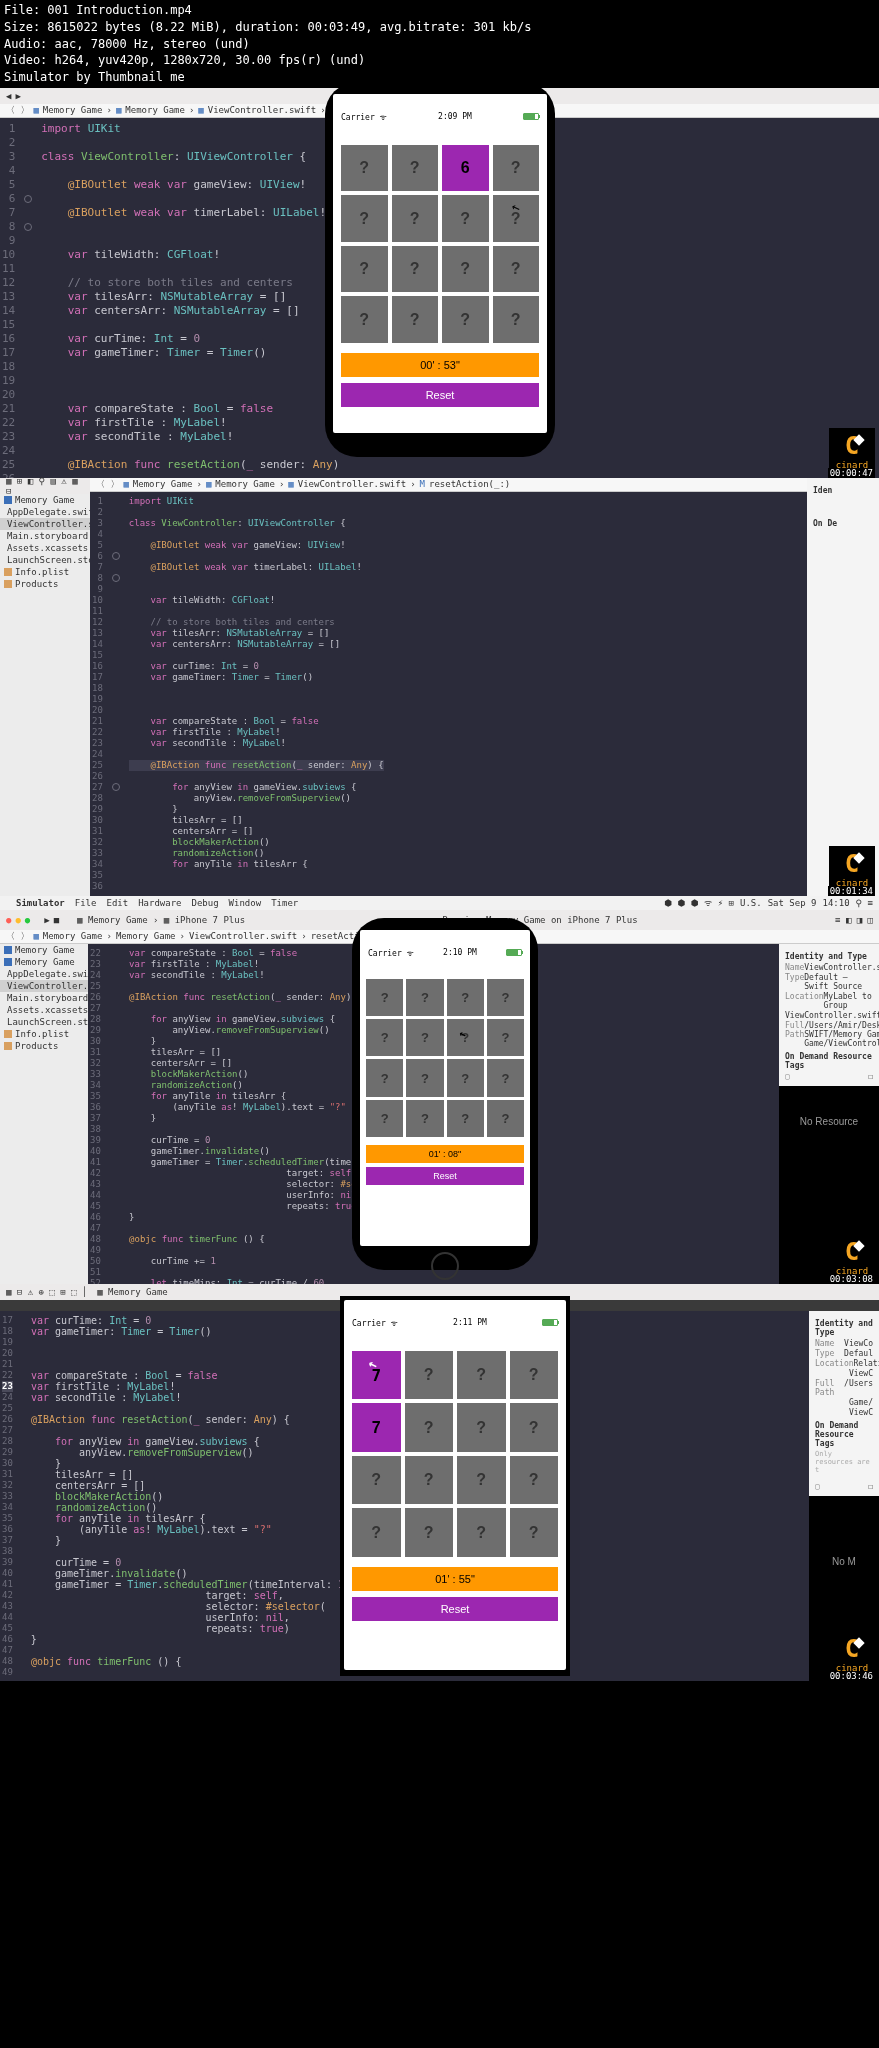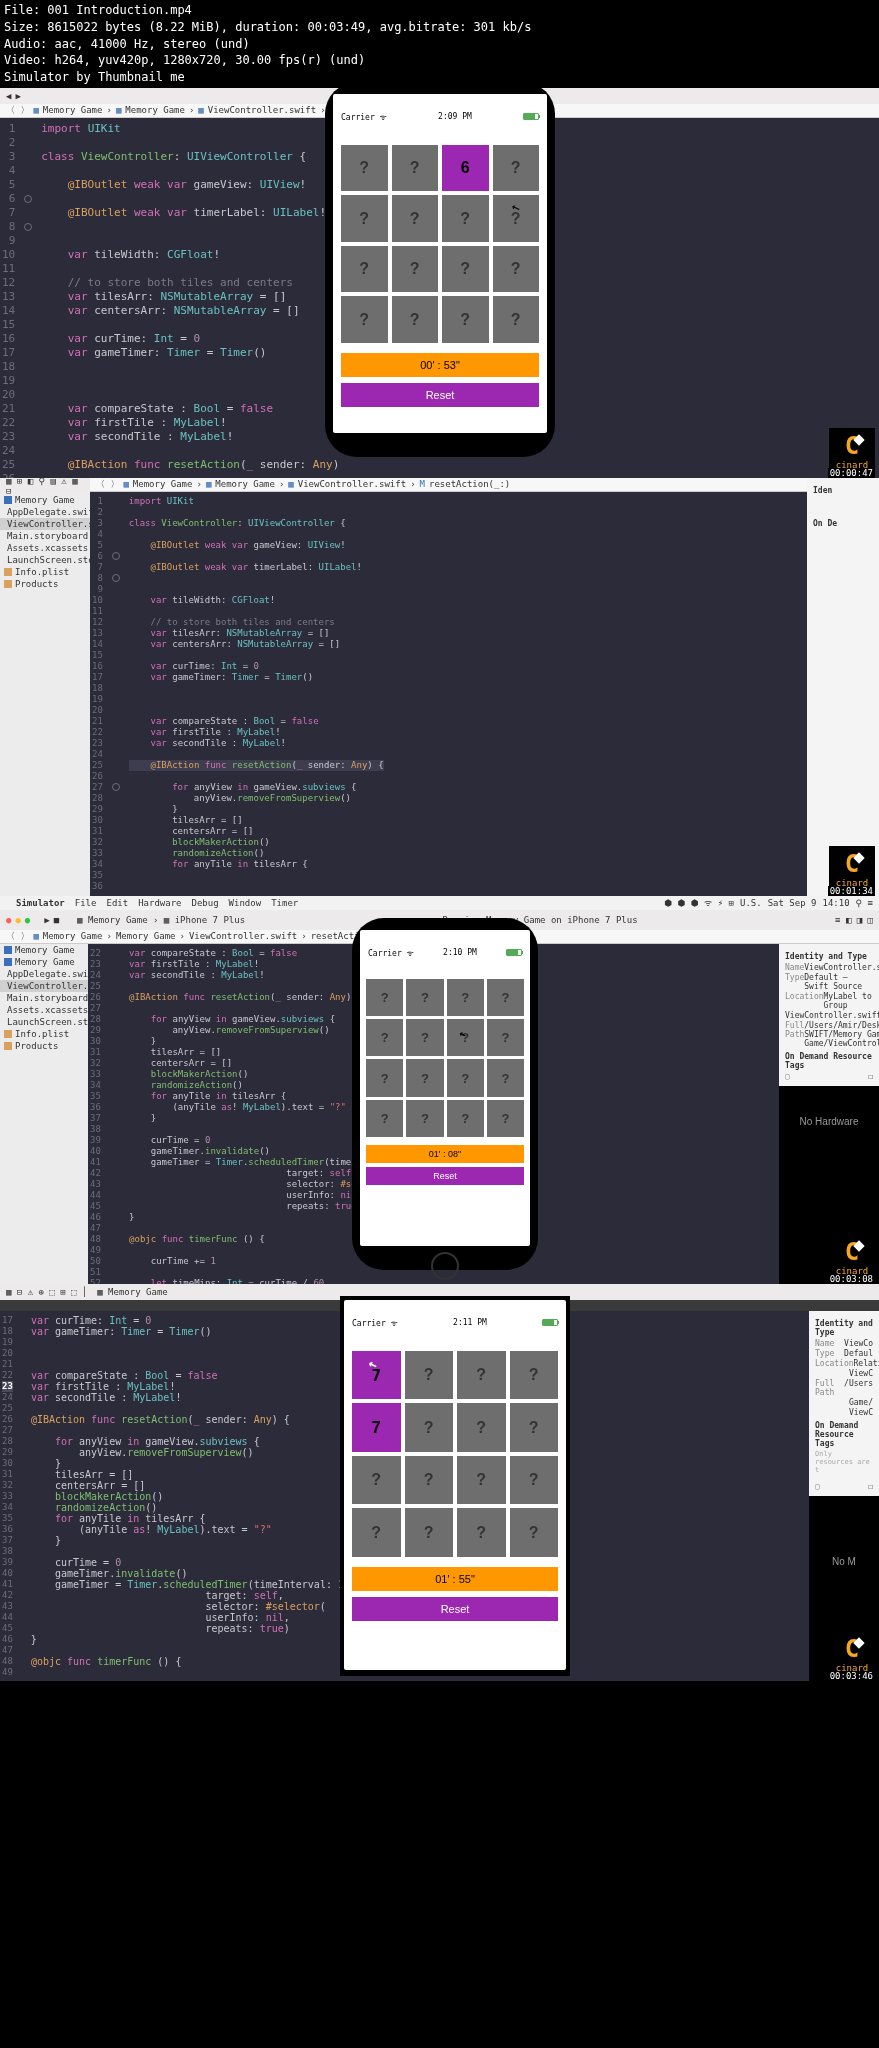--- a/index.html
+++ b/index.html
@@ -80,21 +80,21 @@
 .simbar { background:#3a3a3a; color:#ccc; font-size:8px; text-align:center; padding:1px; font-family:-apple-system,Helvetica; }
 
 .nomatch { color:#999; font-size:10px; font-family:-apple-system,Helvetica; text-align:center; padding:30px 4px; }
 </style>
 </head>
 <body>
 
 <div class="meta">
   <div>File: 001 Introduction.mp4</div>
   <div>Size: 8615022 bytes (8.22 MiB), duration: 00:03:49, avg.bitrate: 301 kb/s</div>
-  <div>Audio: aac, 41000 Hz, stereo (und)</div>
+  <div>Audio: aac, 78000 Hz, stereo (und)</div>
   <div>Video: h264, yuv420p, 1280x720, 30.00 fps(r) (und)</div>
   <div>Simulator by Thumbnail me</div>
 </div>
 
 <div class="panel">
   <div class="toolstrip">
     <span>◀</span>
     <span>▶</span>
     <div class="spacer"></div>
   </div>
@@ -613,21 +613,21 @@
         <div class="r">
             <span>Full Path</span>
             <span>/Users/Amir/Desktop/MEMORY SWIFT/Memory Game/Memory Game/ViewController.swift</span>
           </div>
         <div class="h">On Demand Resource Tags</div>
         <div class="r">
             <span>▢</span>
             <span>☐</span>
           </div>
       </div>
-      <div class="nomatch">No Hardware</div>
+      <div class="nomatch">No Resource</div>
     </div>
   </div>
 
   <div class="phone med" style="top:22px; left:352px; height:352px;">
     <div class="screen">
       <div class="statusbar">
         <span><span>Carrier</span> ᯤ</span>
         <span>2:10 PM</span>
         <span class="batt">
             <i></i>

